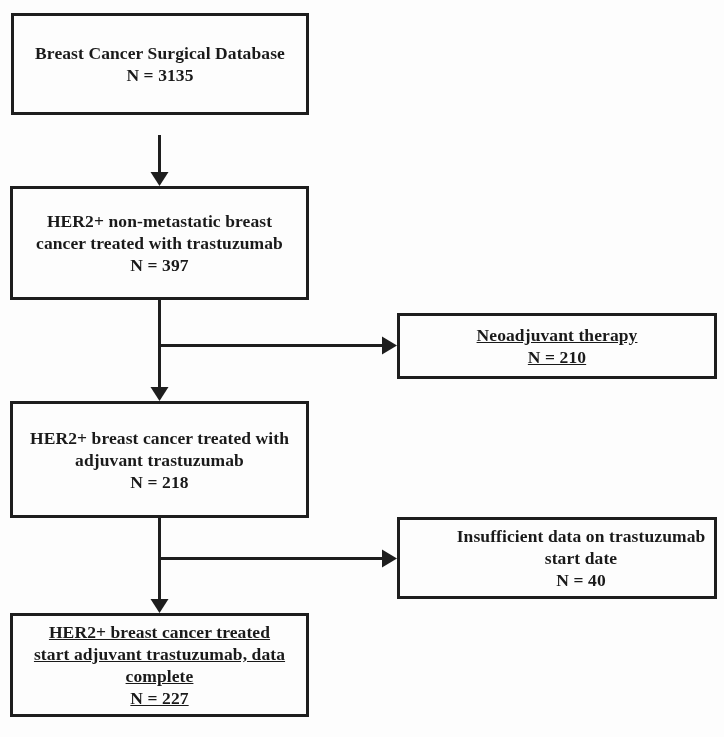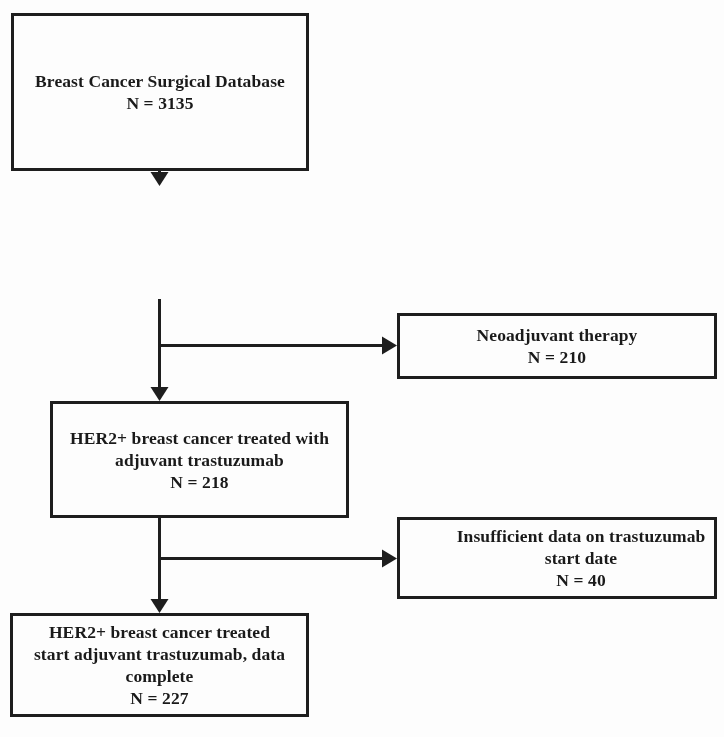--- a/index.html
+++ b/index.html
@@ -34,26 +34,26 @@
     justify-content: center;
     align-items: center;
     text-align: center;
     font-weight: bold;
     font-size: 17.5px;
     line-height: 22px;
     color: var(--text);
     letter-spacing: 0.1px;
   }
   
-  .n-database     { left: 11px;  top: 13px;  width: 298px; height: 158px; }
+  .n-database     { left: 11px;  top: 13px;  width: 298px; height: 102px; }
   .n-her2nonmet   { left: 10px;  top: 186px; width: 299px; height: 114px; }
-  .n-adjuvant     { left: 10px;  top: 401px; width: 299px; height: 117px; margin-left: 40px; }
-  .n-complete     { left: 10px;  top: 613px; width: 299px; height: 104px; }
+  .n-adjuvant     { left: 10px;  top: 401px; width: 299px; height: 117px; }
+  .n-complete     { left: 10px;  top: 613px; width: 299px; height: 104px; text-decoration: underline; }
   
-  .n-neoadjuvant  { left: 397px; top: 313px; width: 320px; height: 66px; }
+  .n-neoadjuvant  { left: 397px; top: 313px; width: 320px; height: 66px; text-decoration: underline; }
   .n-insufficient { left: 397px; top: 517px; width: 320px; height: 82px; padding-left: 48px; }
 </style>
 </head>
 <body>
 
 <div class="canvas">
 
   <svg class="arrow-layer" viewBox="0 0 724 737" aria-hidden="true">
     <g>
       <line x1="159.5" y1="135" x2="159.5" y2="174"></line>
@@ -75,20 +75,25 @@
       <line x1="159.5" y1="558.5" x2="384" y2="558.5"></line>
       <polygon points="382,549.5 382,567.5 397,558.5"></polygon>
     </g>
   </svg>
 
   <div class="node n-database">
     <div>Breast Cancer Surgical Database</div>
     <div>N = 3135</div>
   </div>
 
+  <div class="node n-her2nonmet">
+    <div>HER2+ non-metastatic breast</div>
+    <div>cancer treated with trastuzumab</div>
+    <div>N = 397</div>
+  </div>
 
   <div class="node n-neoadjuvant">
     <div>Neoadjuvant therapy</div>
     <div>N = 210</div>
   </div>
 
   <div class="node n-adjuvant">
     <div>HER2+ breast cancer treated with</div>
     <div>adjuvant trastuzumab</div>
     <div>N = 218</div>

